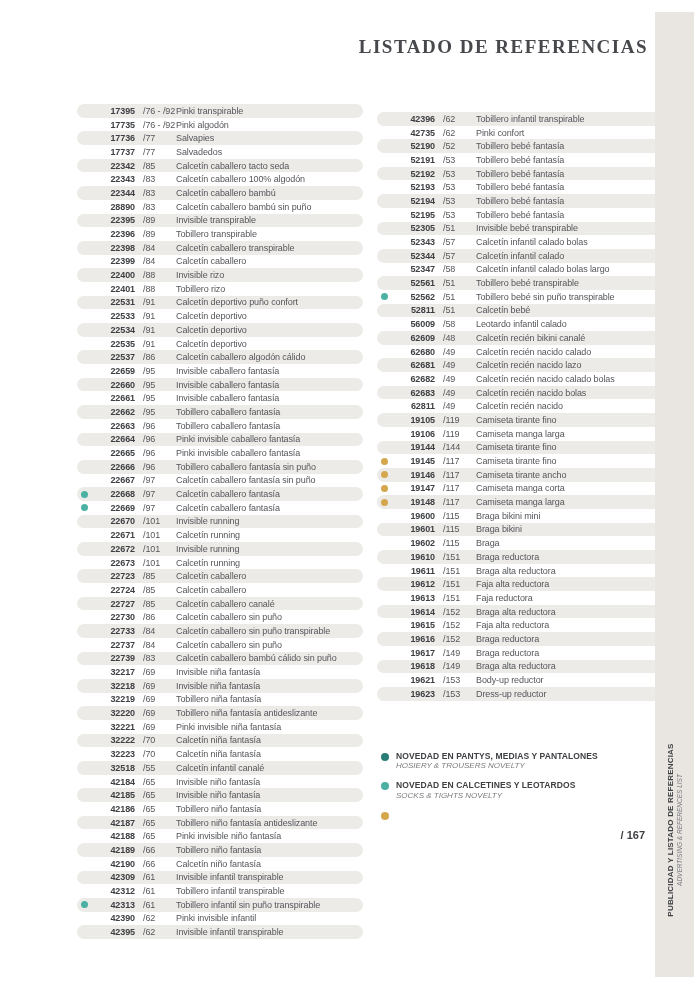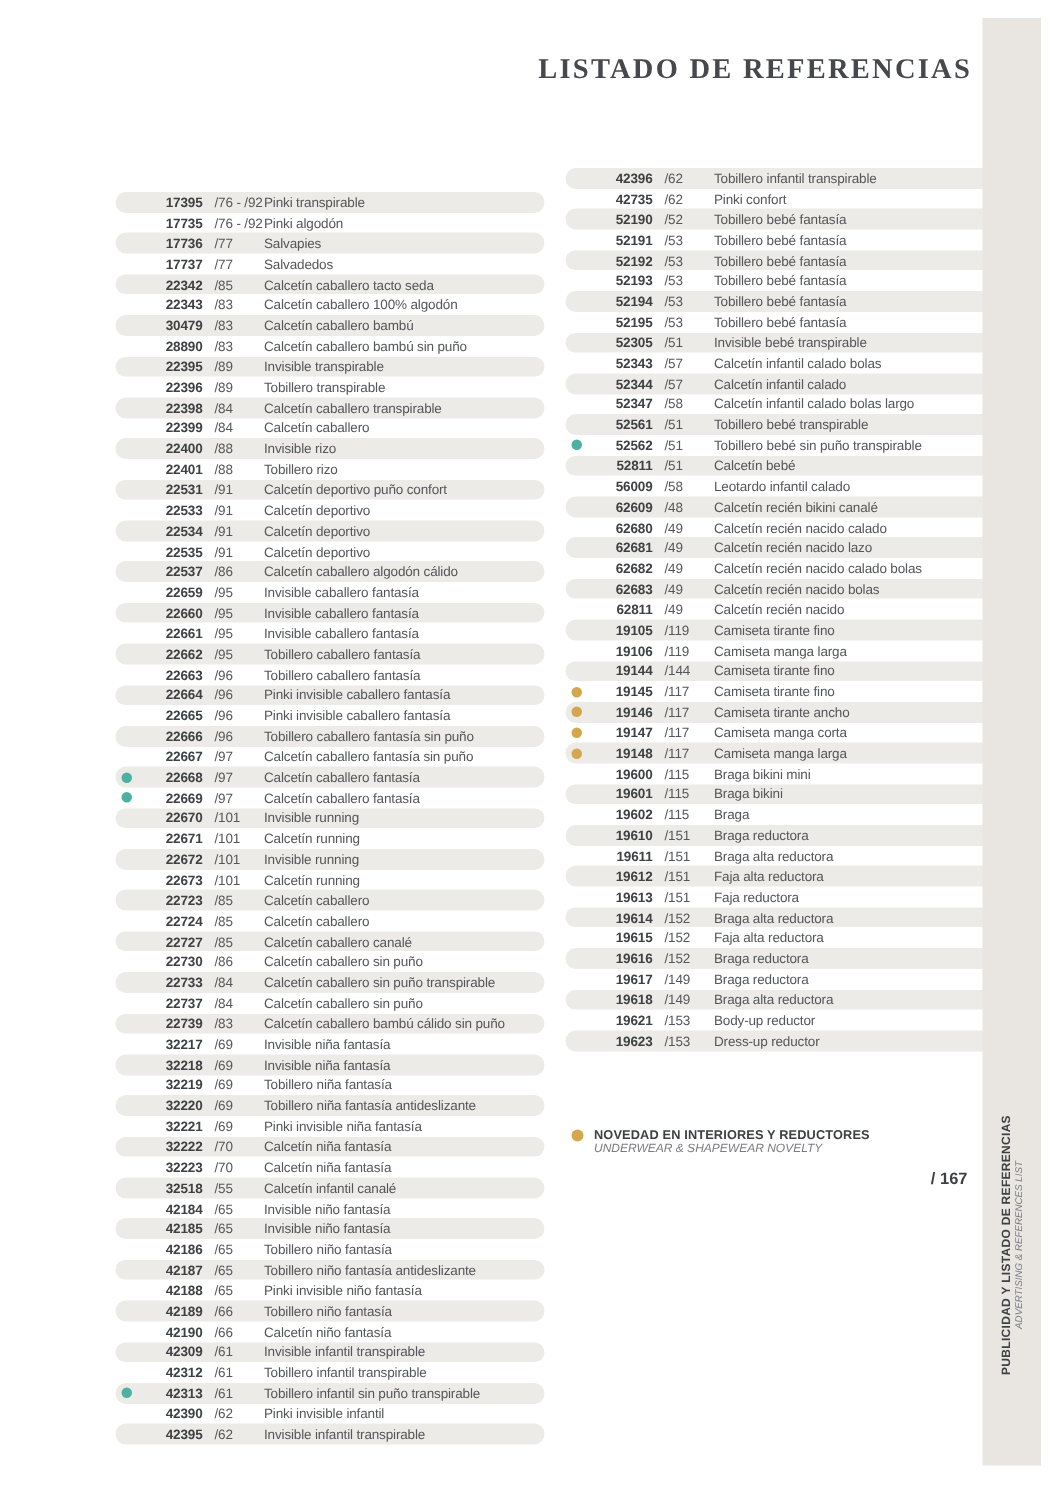--- a/index.html
+++ b/index.html
@@ -11,21 +11,21 @@
   .header{position:absolute;top:36px;right:52px;text-align:left;}
   .title{
     font-family:"Liberation Serif",serif;font-weight:bold;font-size:19px;
     letter-spacing:1.5px;color:#47484c;
   }
   .subtitle{
     font-style:italic;font-size:12px;color:#919197;letter-spacing:.6px;margin-top:2px;
   }
   
   .col{position:absolute;width:286px;}
-  .col-left{left:77px;top:128px;}
+  .col-left{left:77px;top:104px;}
   .col-right{left:377px;top:112px;}
   .row{
     display:flex;align-items:center;height:13.7px;border-radius:7px;
     font-size:9px;letter-spacing:-0.1px;white-space:nowrap;
   }
   .list > .row:nth-child(odd){background:#edebe8;}
   .dot{
     flex:0 0 auto;width:7px;height:7px;border-radius:50%;
     margin-left:4px;background:#4cb1a2;
   }
@@ -102,21 +102,21 @@
 
   <div class="row">
     <span class="dot" style="visibility: hidden;"></span>
     <span class="cell-ref">22343</span>
     <span class="cell-size">/83</span>
     <span class="cell-desc">Calcetín caballero 100% algodón</span>
   </div>
 
   <div class="row">
     <span class="dot" style="visibility: hidden;"></span>
-    <span class="cell-ref">30479</span>
+    <span class="cell-ref">22344</span>
     <span class="cell-size">/83</span>
     <span class="cell-desc">Calcetín caballero bambú</span>
   </div>
 
   <div class="row">
     <span class="dot" style="visibility: hidden;"></span>
     <span class="cell-ref">28890</span>
     <span class="cell-size">/83</span>
     <span class="cell-desc">Calcetín caballero bambú sin puño</span>
   </div>
@@ -795,28 +795,38 @@
 
   <div class="row">
     <span class="dot" style="visibility: hidden;"></span>
     <span class="cell-ref">19623</span>
     <span class="cell-size">/153</span>
     <span class="cell-desc">Dress-up reductor</span>
   </div>
 </div>
 
     <div class="legend">
-
+  <div class="legend-item">
+    <span class="dot legend-dot" style="background: rgb(42, 125, 119);"></span>
+    <span class="legend-text">
+      <span class="legend-label">NOVEDAD EN PANTYS, MEDIAS Y PANTALONES</span>
+      <span class="legend-sublabel">HOSIERY &amp; TROUSERS NOVELTY</span>
+    </span>
+  </div>
+
+  <div class="legend-item">
+    <span class="dot legend-dot" style="background: rgb(76, 177, 162);"></span>
+    <span class="legend-text">
+      <span class="legend-label">NOVEDAD EN CALCETINES Y LEOTARDOS</span>
+      <span class="legend-sublabel">SOCKS &amp; TIGHTS NOVELTY</span>
+    </span>
+  </div>
 
   <div class="legend-item">
     <span class="dot legend-dot" style="background: rgb(212, 167, 78);"></span>
-    <span class="legend-text">
-      <span class="legend-label">NOVEDAD EN INTERIORES Y REDUCTORES</span>
-      <span class="legend-sublabel">UNDERWEAR &amp; SHAPEWEAR NOVELTY</span>
-    </span>
   </div>
 
 </div>
 
     <div class="page-number">/ 167</div>
   </div>
 
   <div class="side-strip">
     <div class="sidebar-label">
       <div class="sidebar-title">PUBLICIDAD Y LISTADO DE REFERENCIAS</div>

